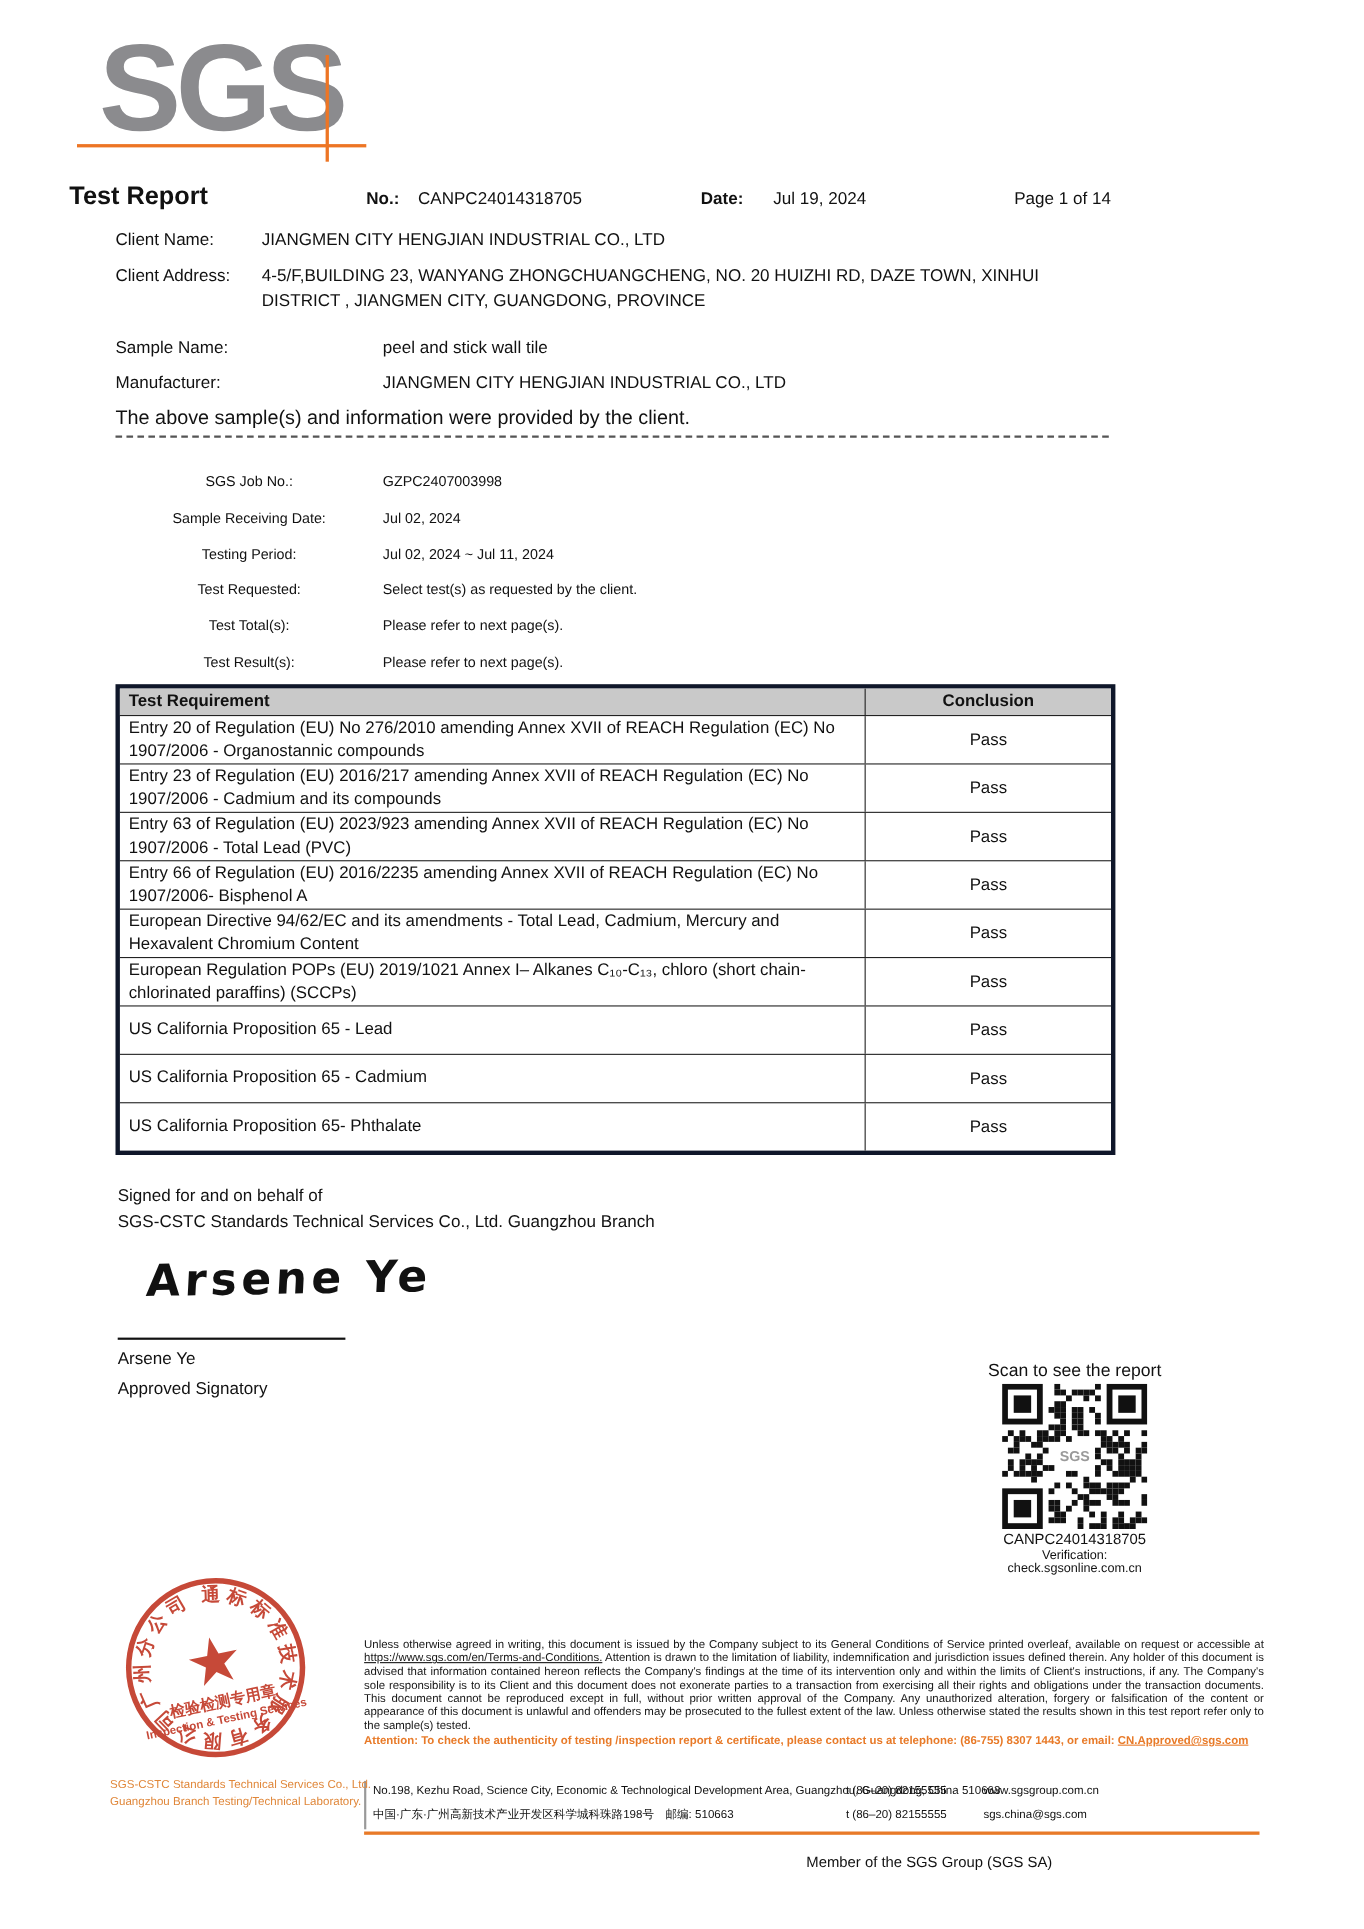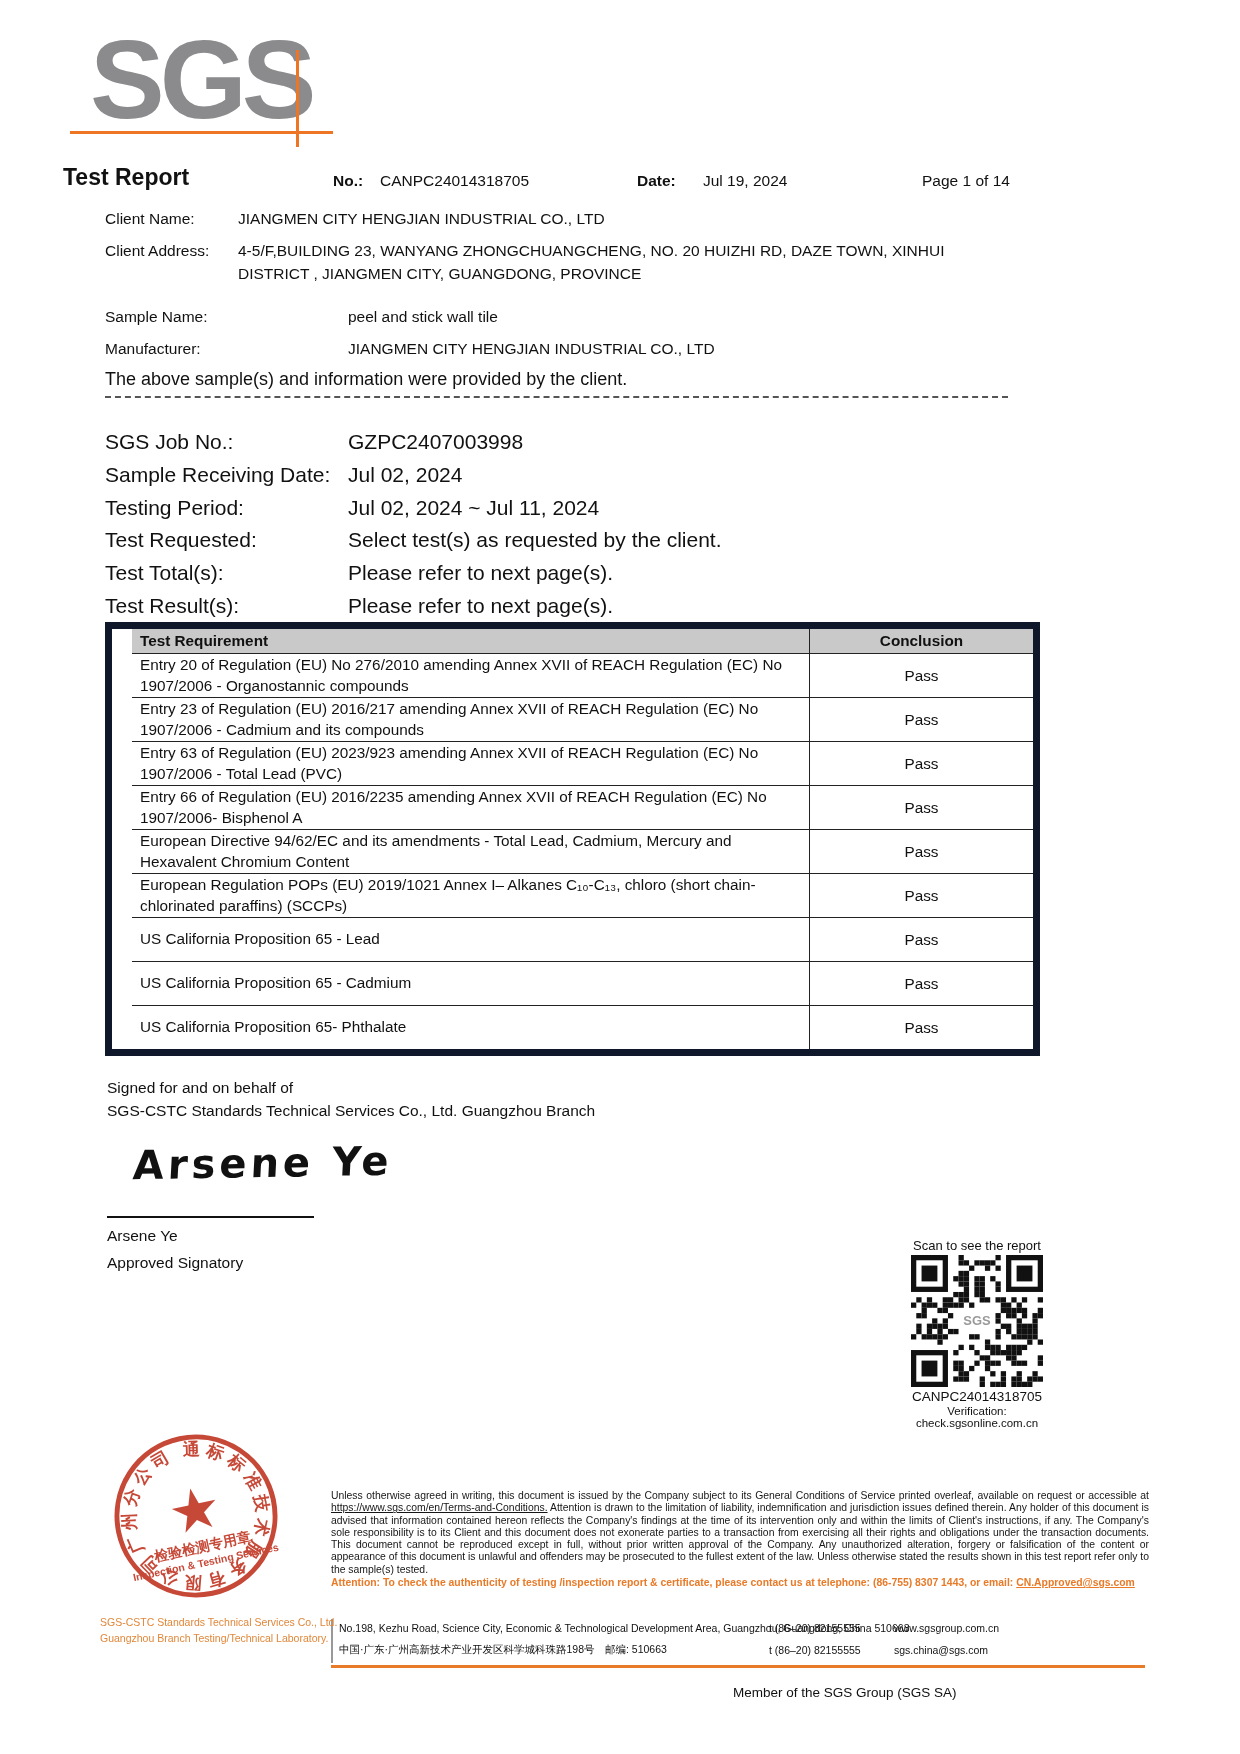--- a/index.html
+++ b/index.html
@@ -19,43 +19,43 @@
   
   .kv{position:absolute;left:105px;display:flex;font-size:15.5px;line-height:23px;}
   .kv .k{flex:0 0 133px;}
   .kv.wide .k{flex:0 0 243px;}
   .kv .v{max-width:730px;}
   .note{position:absolute;left:105px;font-size:18px;}
   .dashed-sep{position:absolute;left:105px;top:396px;width:903px;height:0;
               border-top:2px dashed #555;}
 
   .job-rows{position:absolute;left:105px;top:430px;width:903px;}
-  .job-row{display:flex;height:32.8px;font-size:21px;}
+  .job-row{display:flex;height:32.8px;font-size:13px;text-align:center;}
   .job-row .job-label{flex:0 0 243px;}
 
   
-  .results{position:absolute;left:105px;top:622px;width:901px;border:7px solid #0f172a;
-           font-size:15.3px;padding-left:20px;}
+  .results{position:absolute;left:105px;top:622px;width:901px;border:4px solid #0f172a;
+           font-size:15.3px;}
   .t-row{display:flex;border-top:1px solid #222;height:43px;}
   .t-row.head{border-top:none;background:#c9c9c9;height:24px;font-weight:bold;}
   .t-req{width:661px;padding:0 8px;display:flex;align-items:center;
          border-right:1.5px solid #222;line-height:20.5px;}
   .t-con{flex:1;display:flex;align-items:center;justify-content:center;}
 
   
   .signed{position:absolute;left:107px;top:1076px;font-size:15.5px;line-height:23px;}
   .sig-script{position:absolute;left:133px;top:1140px;font-size:40px;font-weight:bold;
               letter-spacing:4px;transform:rotate(-1deg) skewX(-4deg);font-family:"DejaVu Sans",sans-serif;}
   .sig-line{position:absolute;left:107px;top:1216px;width:207px;border-top:2.5px solid #111;}
   .sig-name{position:absolute;left:107px;top:1227px;font-size:15.5px;}
   .sig-role{position:absolute;left:107px;top:1254px;font-size:15.5px;}
 
   
   .qr-block{position:absolute;left:893px;top:1238px;width:168px;text-align:center;}
-  .qr-scan{font-size:13px;margin-bottom:2px;}
+  .qr-scan{font-size:16px;margin-bottom:2px;}
   .qr-code{width:132px;height:132px;margin:0 auto;}
   .qr-no{font-size:13.5px;margin-top:2px;}
   .qr-verif{font-size:11.5px;margin-top:1px;}
   .qr-url{font-size:11.5px;}
 
   
   .stamp{position:absolute;left:110px;top:1430px;width:172px;height:172px;
          transform:rotate(-12deg);z-index:2;opacity:.92;}
   .company-lines{position:absolute;left:100px;top:1614px;width:245px;font-size:10.5px;
                  line-height:16px;color:#e0873a;z-index:1;}

